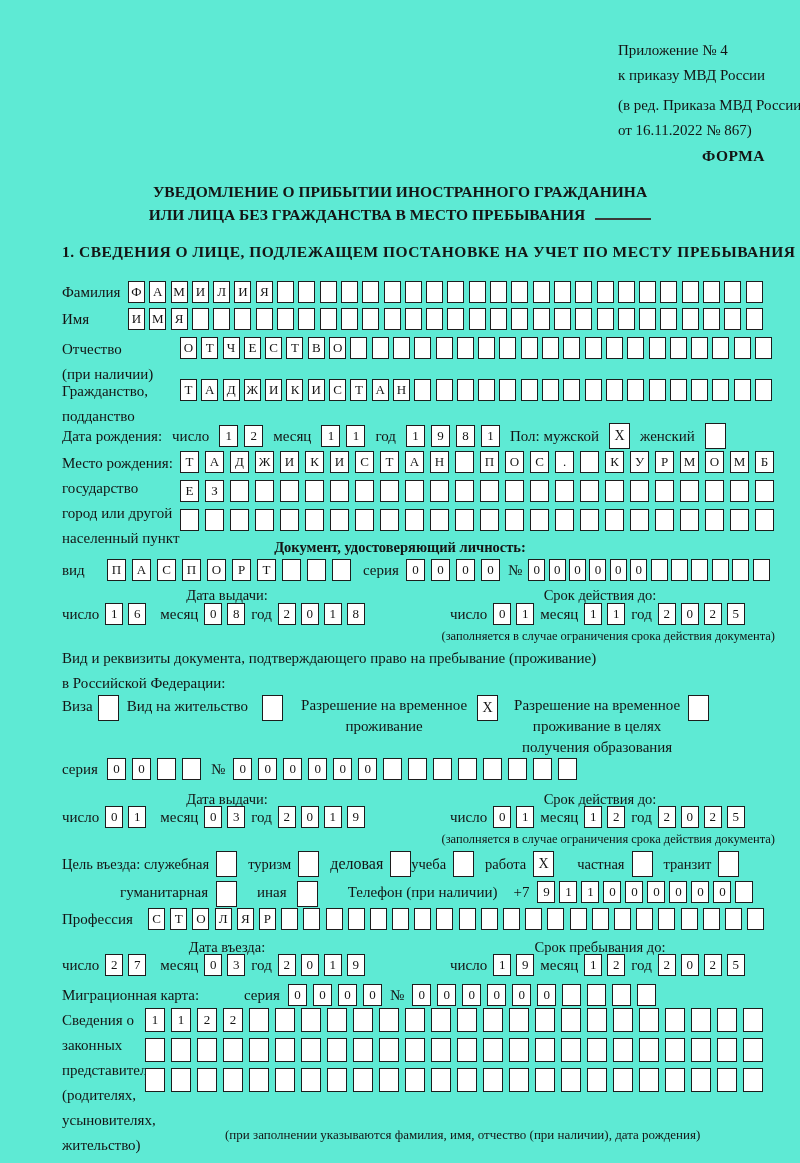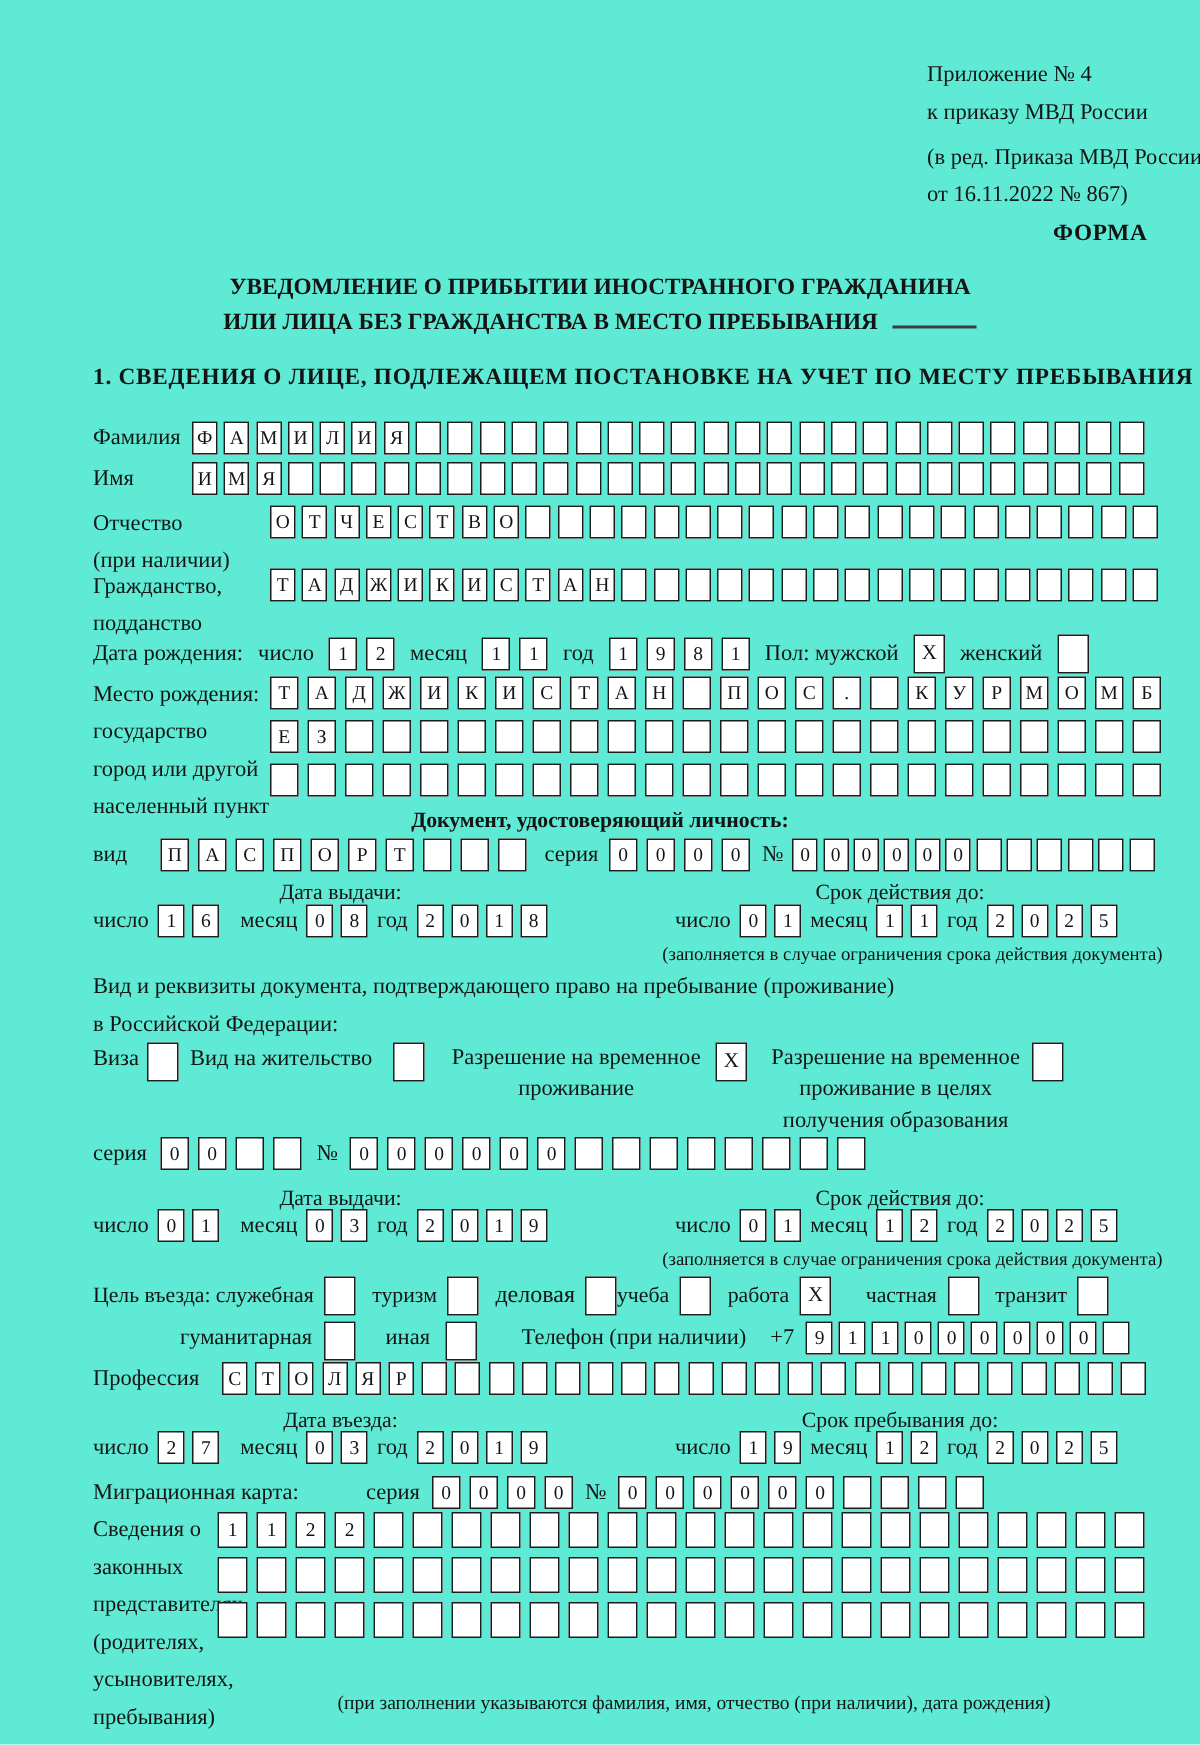--- a/index.html
+++ b/index.html
@@ -618,21 +618,21 @@
         <span class="c"></span>
       </div>
   </div>
 
   <div class="stackl" style="left:62px;top:1008px">
     <span>Сведения о</span>
     <span>законных</span>
     <span>представителях</span>
     <span>(родителях,</span>
     <span>усыновителях,</span>
-    <span>пребывания)</span>
+    <span>жительство)</span>
   </div>
   <div class="r" style="top:1008px;left:145px">
     <div class="cells" style="--w:20px;--h:24px;--g:6px">
         <span class="c">1</span>
         <span class="c">1</span>
         <span class="c">2</span>
         <span class="c">2</span>
         <span class="c"></span>
         <span class="c"></span>
         <span class="c"></span>

